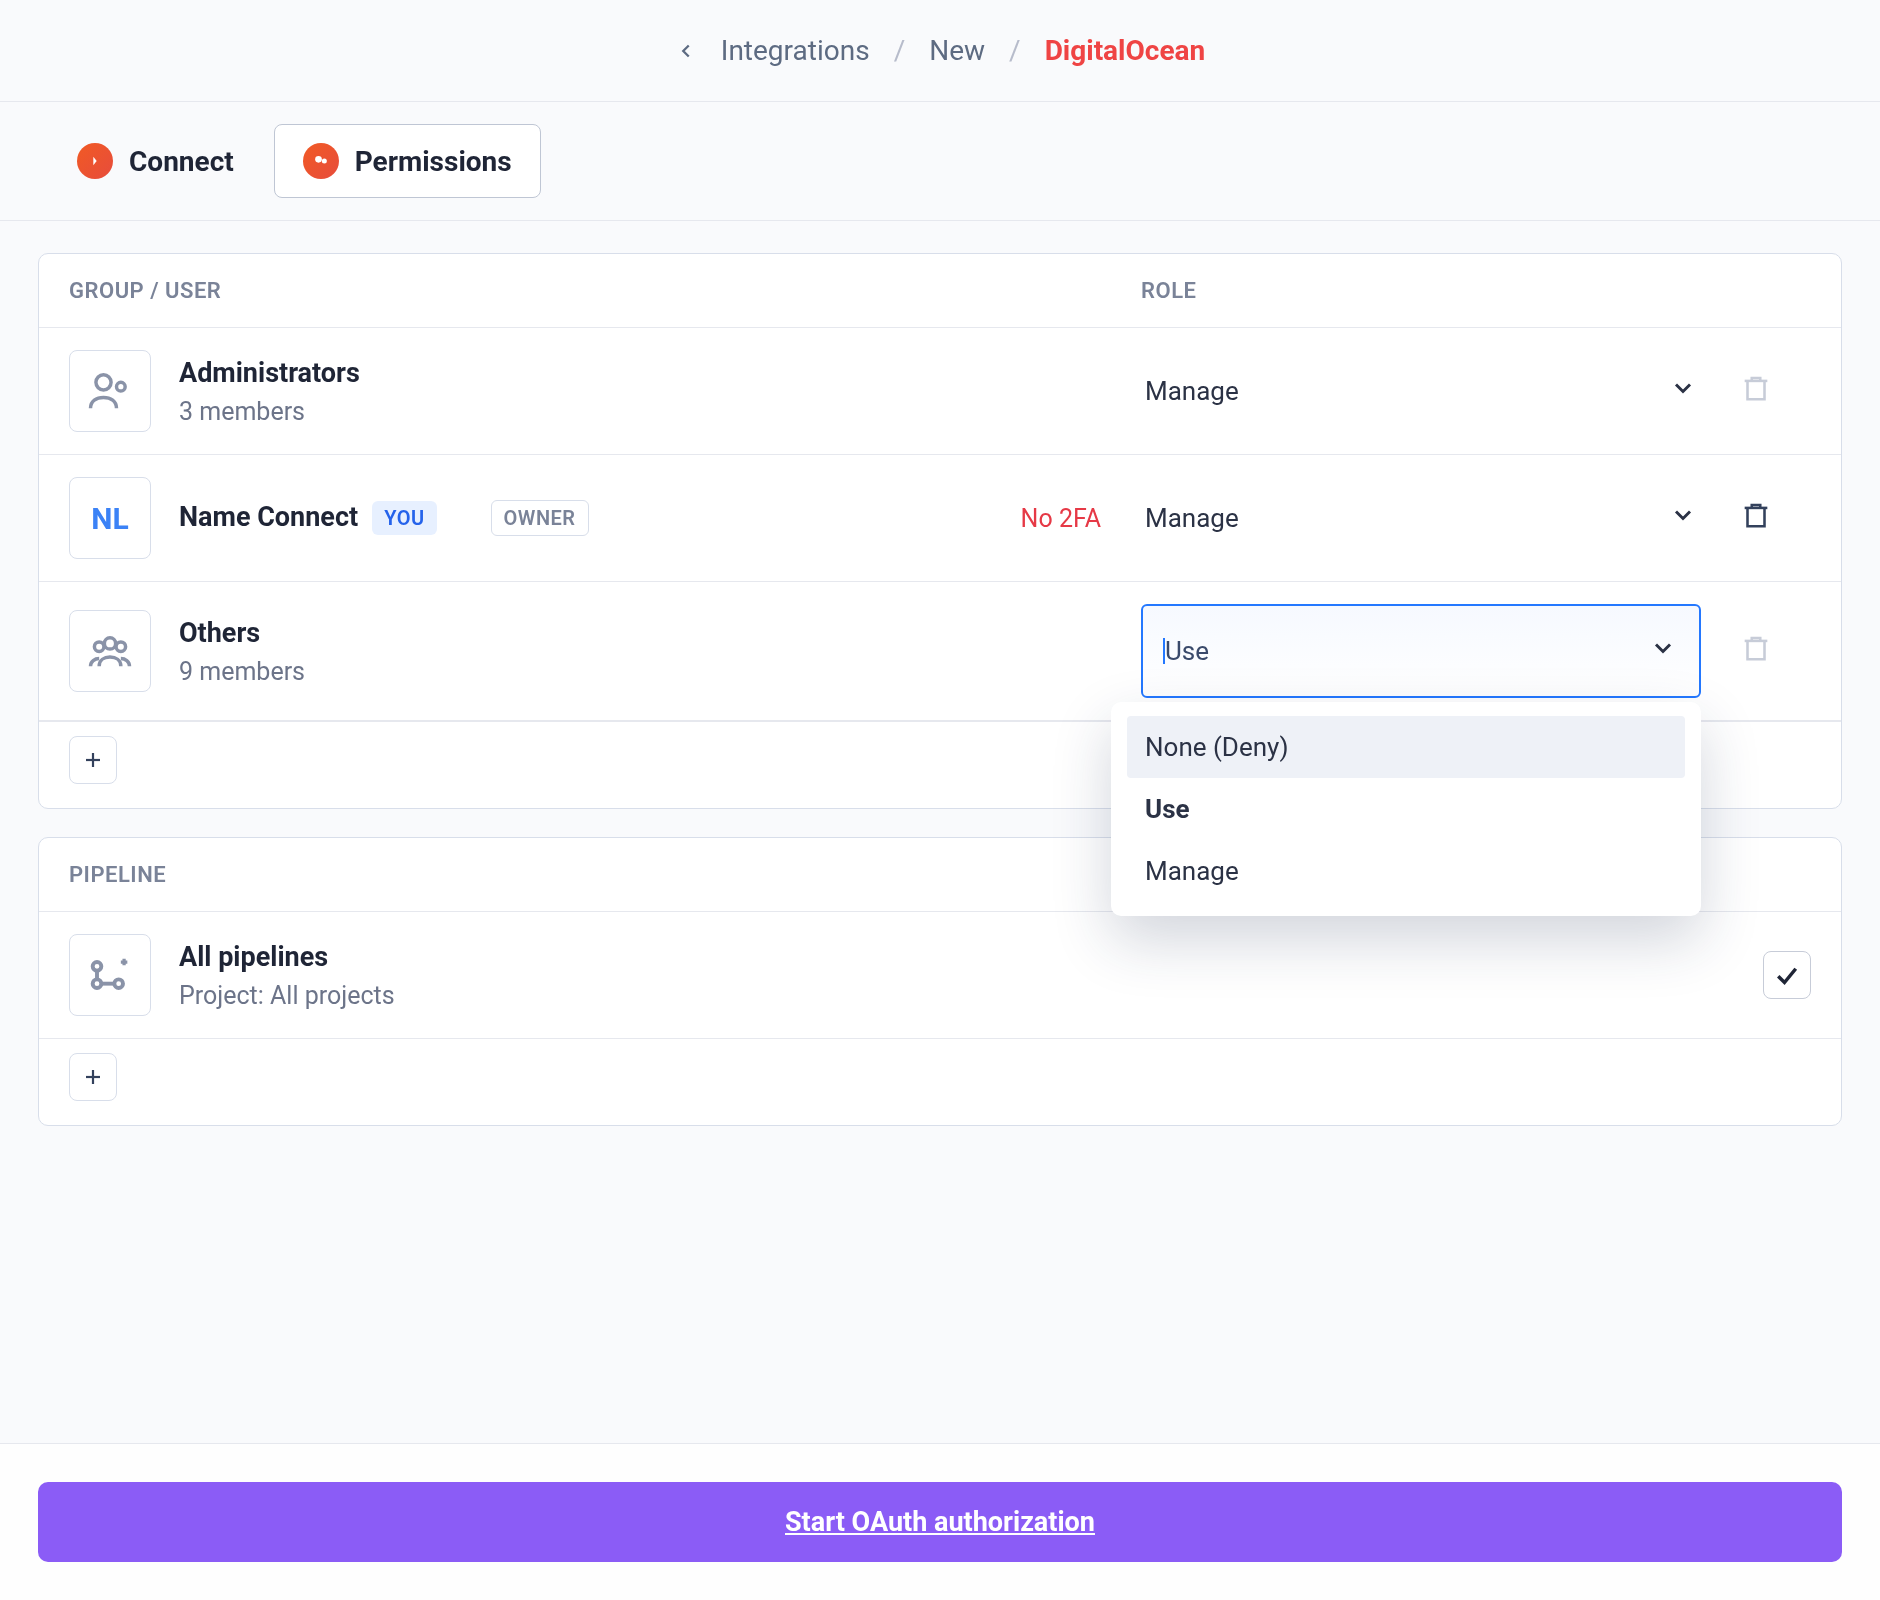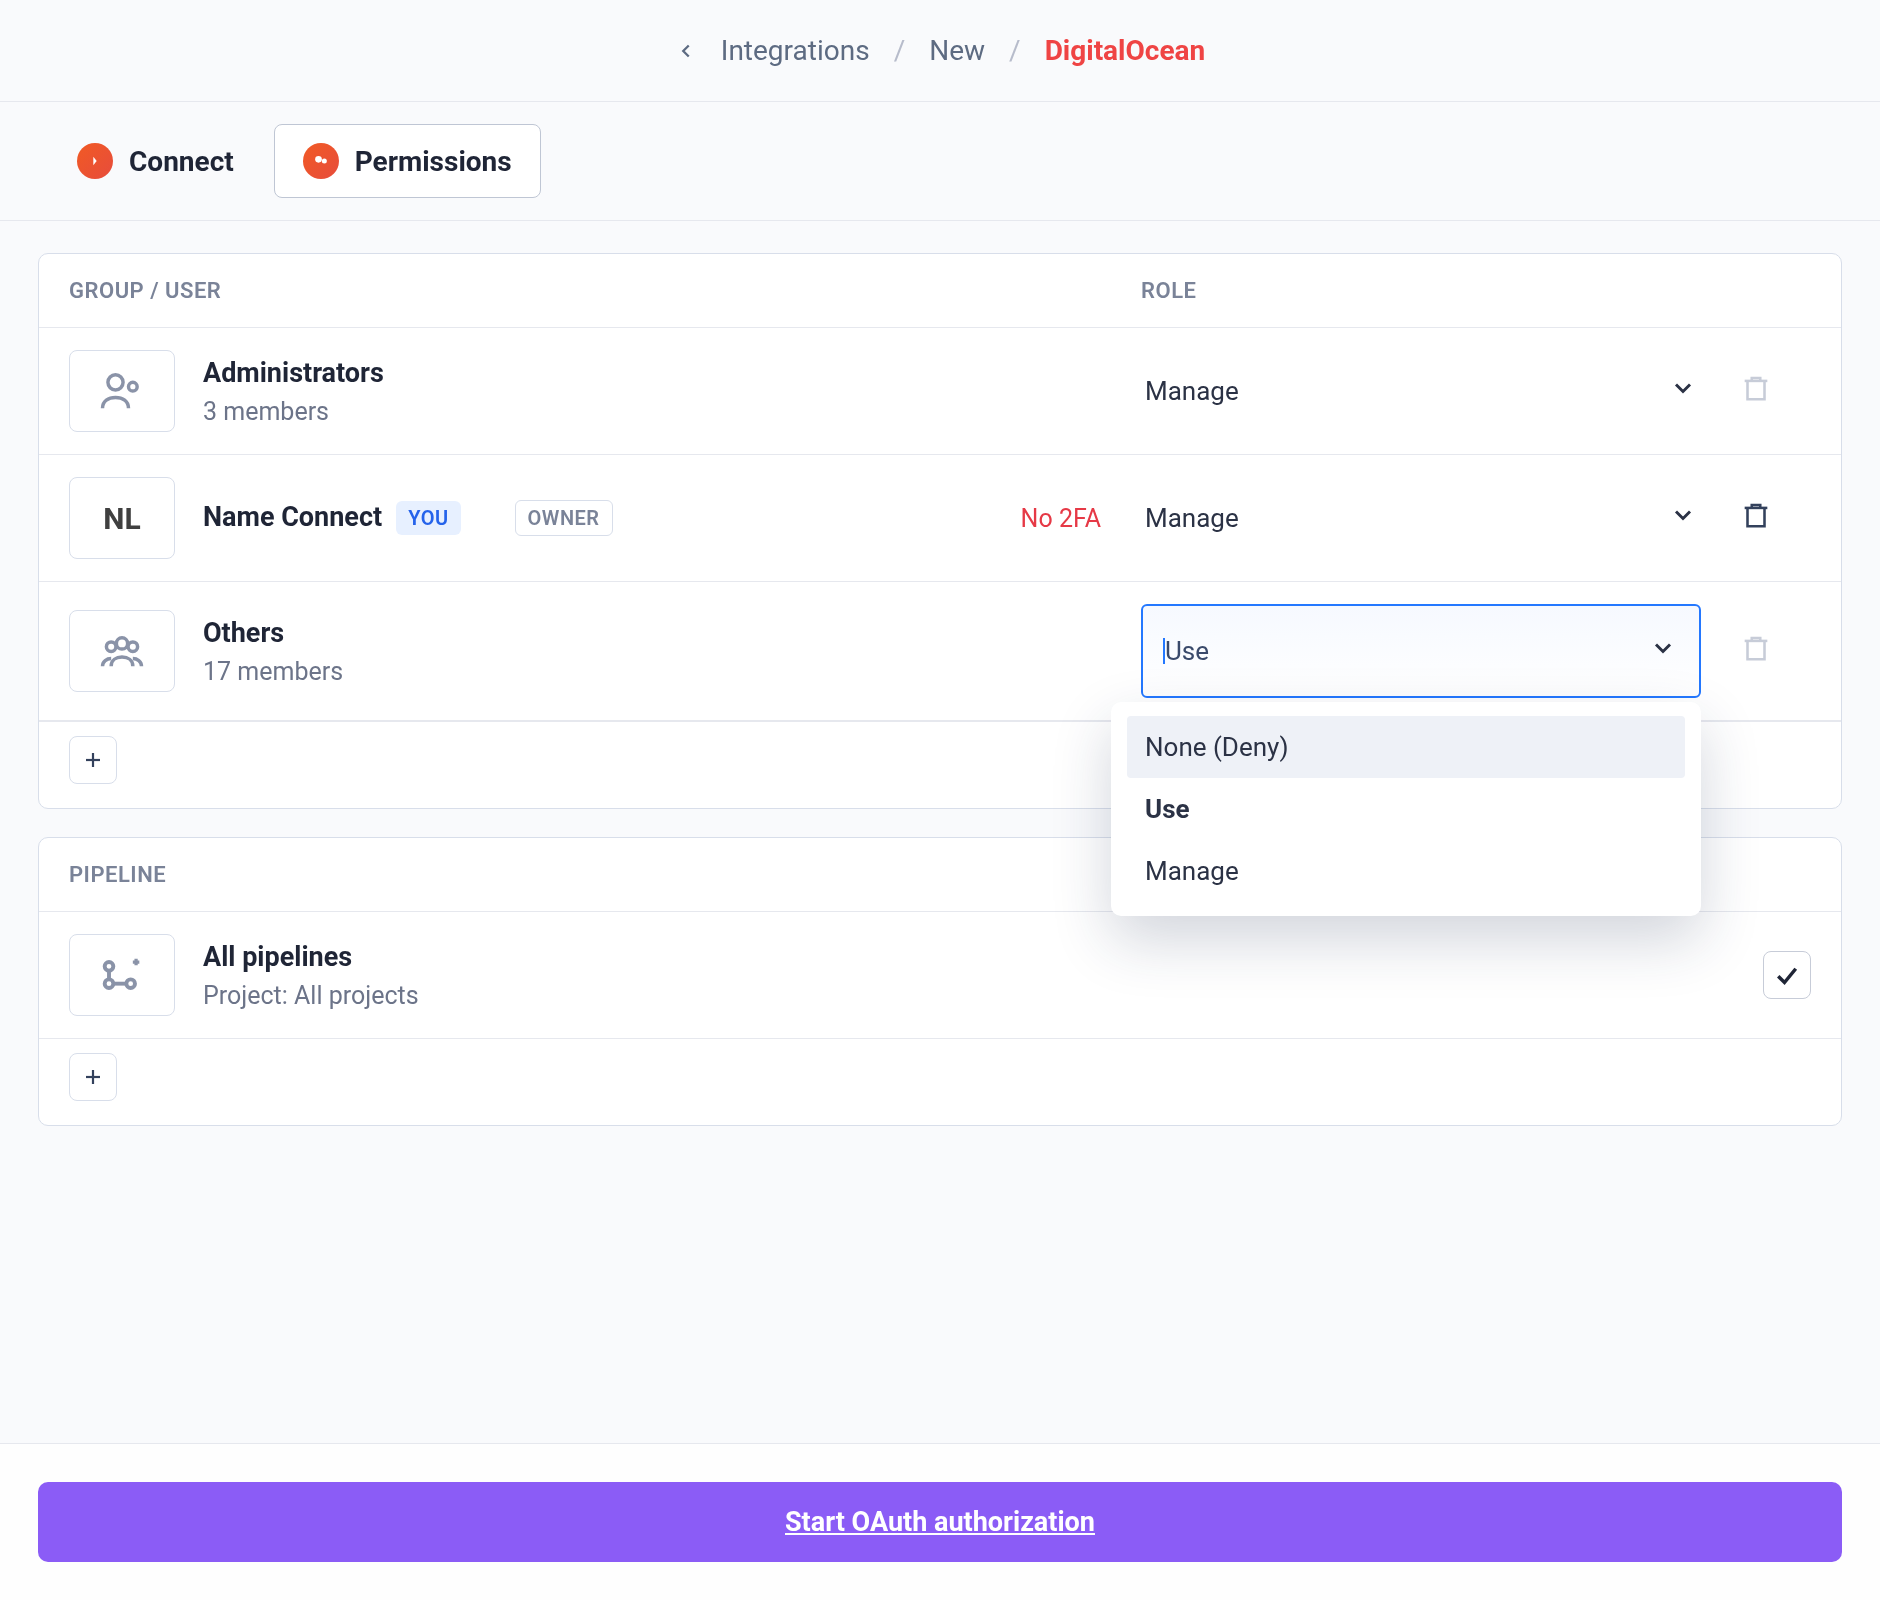--- a/index.html
+++ b/index.html
@@ -95,25 +95,25 @@
     }
     .row:last-of-type { border-bottom: none; }
 
     .row-left {
       display:flex;
       align-items:center;
       gap: 28px;
       flex:1;
     }
     .avatar-box {
-      width: 106px; height: 82px;
+      width: 82px; height: 82px;
       border:1px solid #d8deea;
       border-radius: 8px;
       display:flex; align-items:center; justify-content:center;
-      color:#404040;
+      color:#3b82f6;
       font-size: 30px;
       font-weight:700;
     }
     .avatar-box svg { width: 52px; height:52px; color:#8a93a8; }
 
     .row-text .title { font-weight:700; font-size:27px; color:#1f2536; line-height:1.3; display:flex; align-items:center; gap:14px; flex-wrap:wrap; }
     .row-text .sub { color:#6c7489; font-size:25px; margin-top:6px; }
 
     .badge {
       font-size:20px;
@@ -357,21 +357,21 @@
           <div class="avatar-box">
             <svg viewBox="0 0 24 24" fill="none" stroke="currentColor" stroke-width="1.6">
                 <circle cx="7" cy="10" r="2.2"></circle>
                 <circle cx="12" cy="8.5" r="2.6"></circle>
                 <circle cx="17" cy="10" r="2.2"></circle>
                 <path d="M3 19c0-2.2 2-3.5 4-3.5M21 19c0-2.2-2-3.5-4-3.5M7 19c0-2.8 2.3-4.2 5-4.2s5 1.4 5 4.2"></path>
               </svg>
           </div>
           <div class="row-text">
             <div class="title">Others</div>
-            <div class="sub">17 members</div>
+            <div class="sub">9 members</div>
           </div>
         </div>
         <div class="role-cell">
           <div class="role-select editing">
             <span class="value">Use</span>
             <span class="chev"><svg viewBox="0 0 24 24" fill="none" stroke="currentColor" stroke-width="2.5">
                   <polyline points="6 9 12 15 18 9"></polyline>
                 </svg></span>
           </div>
 

